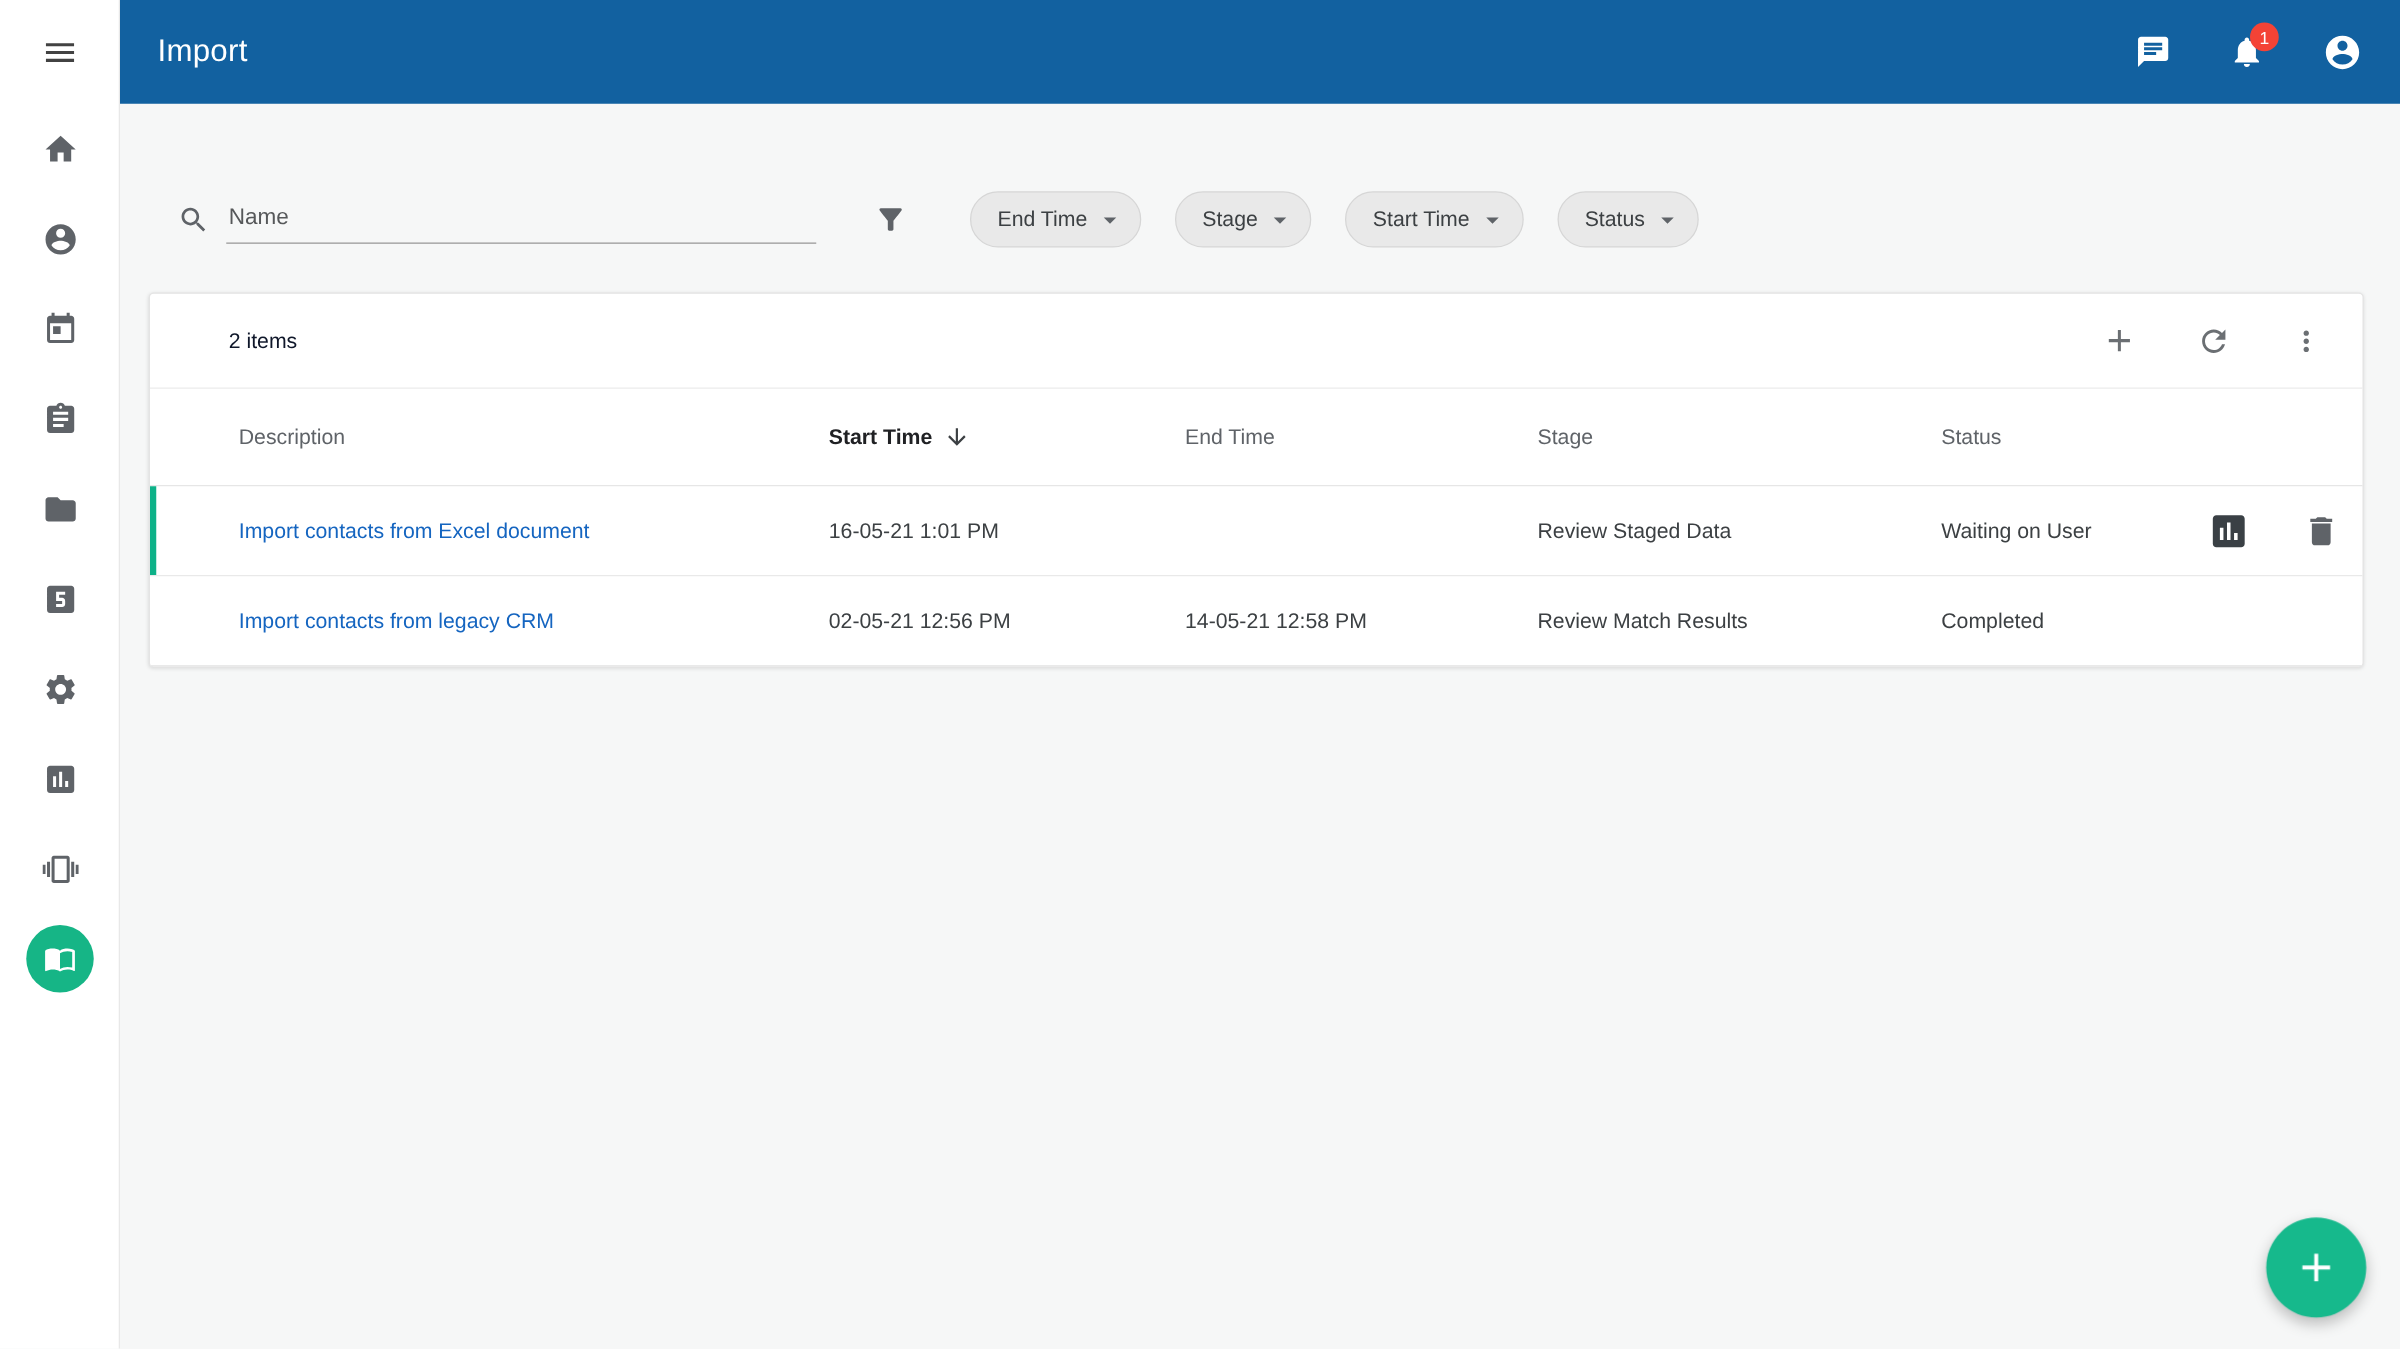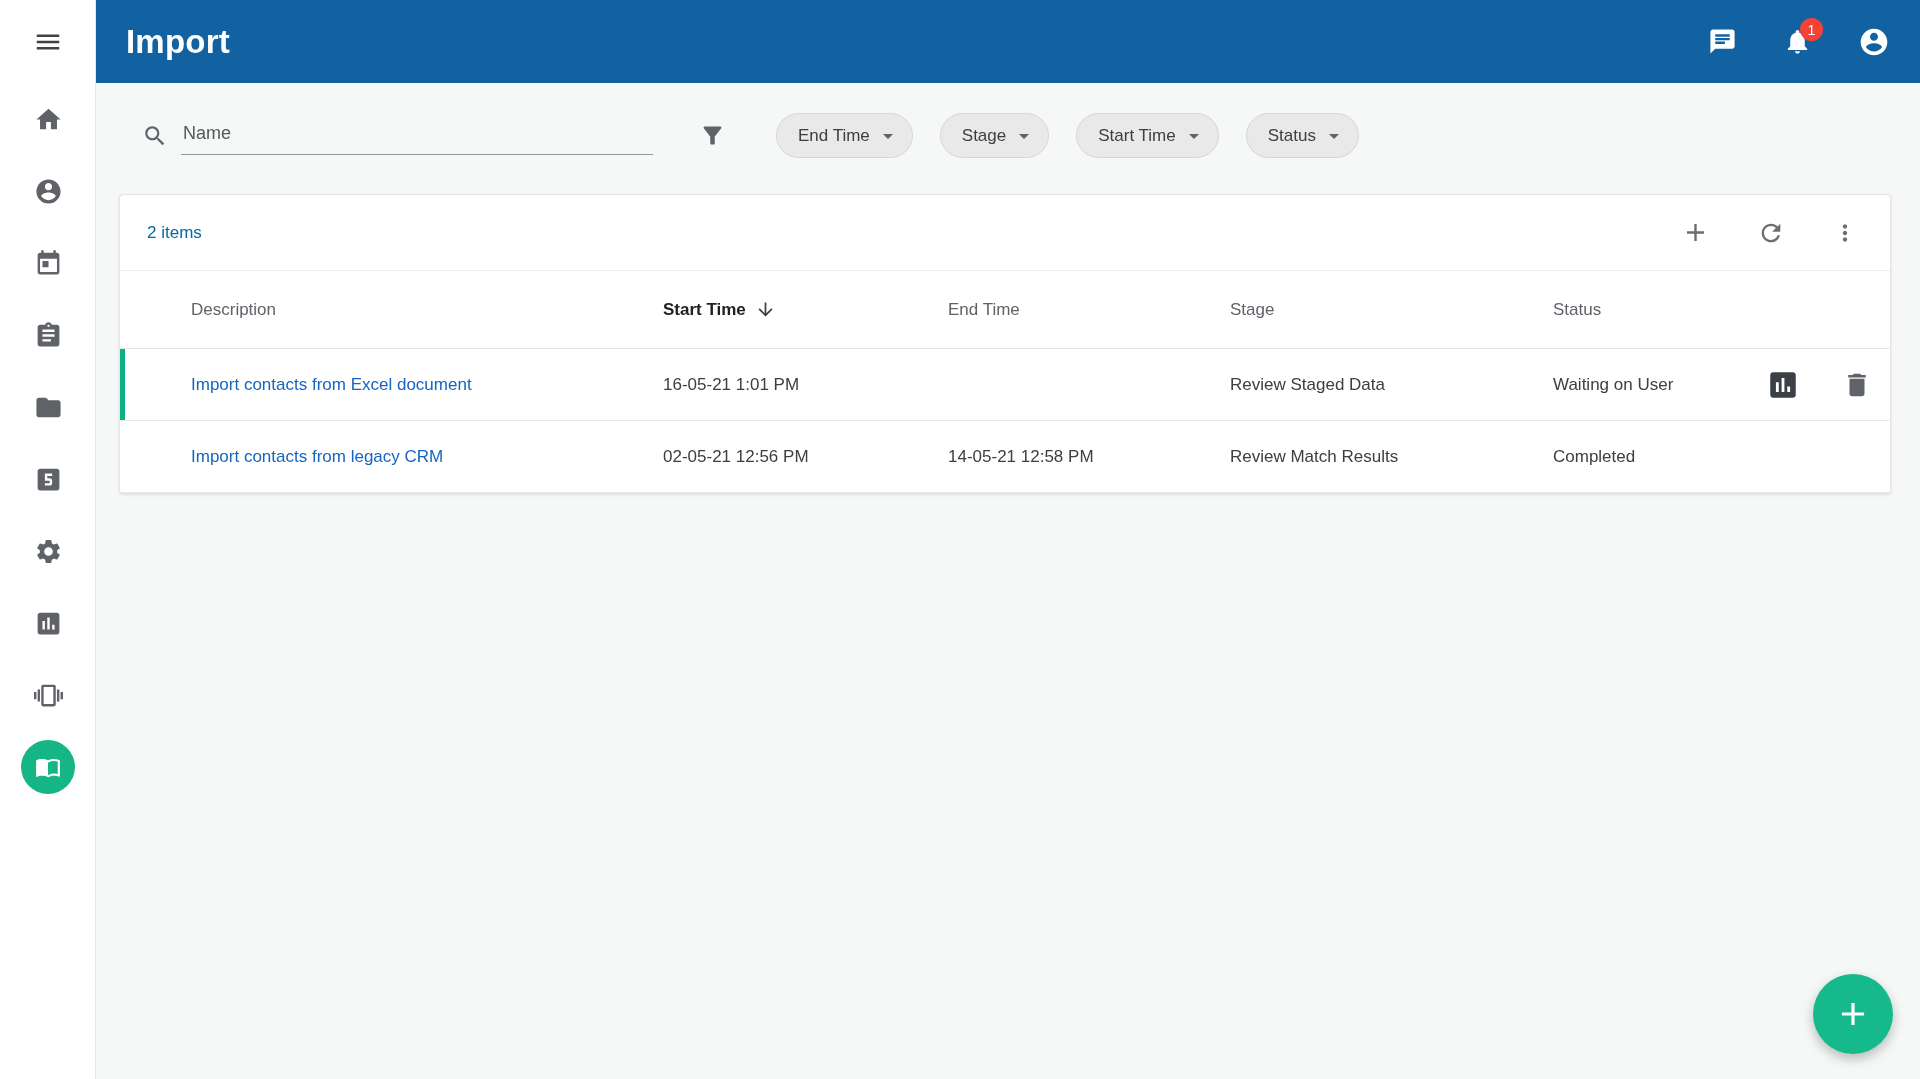--- a/index.html
+++ b/index.html
@@ -15,41 +15,41 @@
   .icon-btn { background:none; border:none; cursor:pointer; display:flex; align-items:center; justify-content:center; padding:0; }
   .menu-area svg { color:#424242; }
   .side-nav { display:flex; flex-direction:column; width:100%; }
   .side-item { width:96px; height:72px; background:none; border:none; cursor:pointer; display:flex; align-items:center; justify-content:center; color:#5f6368; }
   .side-item svg { display:block; }
   .active-circle { width:54px; height:54px; border-radius:50%; background:#16b586; display:flex; align-items:center; justify-content:center; color:#ffffff; }
 
   
   .main { flex:1; display:flex; flex-direction:column; min-width:0; }
   .appbar { height:83px; background:#1261a0; display:flex; align-items:center; padding:0 30px 0 30px; flex-shrink:0; }
-  .appbar-title { color:#ffffff; font-size:33px; font-weight:bold; letter-spacing:0.2px; }
+  .appbar-title { color:#ffffff; font-size:25px; font-weight:normal; letter-spacing:0.2px; }
   .appbar-actions { margin-left:auto; display:flex; align-items:center; gap:46px; }
   .appbar-actions .icon-btn { color:#ffffff; position:relative; }
   .badge { position:absolute; top:-9px; right:-11px; min-width:23px; height:23px; border-radius:12px; background:#f44336; color:#fff; font-size:14px; display:flex; align-items:center; justify-content:center; padding:0 4px; }
 
   
   .content { flex:1; display:flex; flex-direction:column; position:relative; min-height:0; }
-  .filter-bar { display:flex; align-items:center; padding:30px 40px 36px 46px; flex-shrink:0; }
+  .filter-bar { display:flex; align-items:center; padding:30px 40px 36px 46px; flex-shrink:0;margin-top:40px; }
   .search-field { display:flex; align-items:center; }
   .search-field svg { color:#5f6368; flex-shrink:0; }
   .search-input { margin-left:13px; width:472px; border:none; outline:none; background:transparent; border-bottom:1px solid #979797; font-size:18px; color:#202124; padding:6px 2px 10px 2px; font-family:inherit; }
   .search-input::placeholder { color:#56585a; opacity:1; }
   .funnel-btn { margin-left:46px; color:#5f6368; }
   .chips { display:flex; gap:27px; margin-left:50px; }
   .chip { height:45px; border-radius:23px; background:#e9e9e9; border:1px solid #d6d6d6; display:flex; align-items:center; gap:6px; padding:0 12px 0 21px; font-size:17px; color:#3c4043; cursor:pointer; font-family:inherit; }
   .chip svg { color:#5f6368; }
 
   
   .card { margin:0 29px 0 23px; background:#ffffff; border-radius:4px; border:1px solid #e4e4e4; box-shadow:0 1px 3px rgba(0,0,0,0.10); }
   .card-toolbar { height:76px; display:flex; align-items:center; padding:0 32px 0 27px; border-bottom:1px solid #ececec; }
-  .items-count { font-size:17px; color:#0369a1; }
+  .items-count { font-size:17px; color:#0f172a;margin-left:36px; }
   .toolbar-actions { margin-left:auto; display:flex; align-items:center; gap:47px; }
   .toolbar-actions .icon-btn { color:#6b6f73; }
 
   .grid-cols { display:grid; grid-template-columns:472px 285px 282px 323px 168px 1fr; align-items:center; padding:0 18px 0 71px; }
   .thead { height:78px; color:#5f6368; font-size:17px; border-bottom:1px solid #e6e6e6; }
   .th-sorted { color:#202124; font-weight:bold; display:flex; align-items:center; gap:9px; }
   .th-sorted svg { color:#3c4043; }
   .trow { height:72px; font-size:17px; color:#3c4043; border-bottom:1px solid #e9e9e9; }
   .trow.active { box-shadow:inset 5px 0 0 #0db188; }
   .desc-link { color:#1565c0; text-decoration:none; cursor:pointer; }

